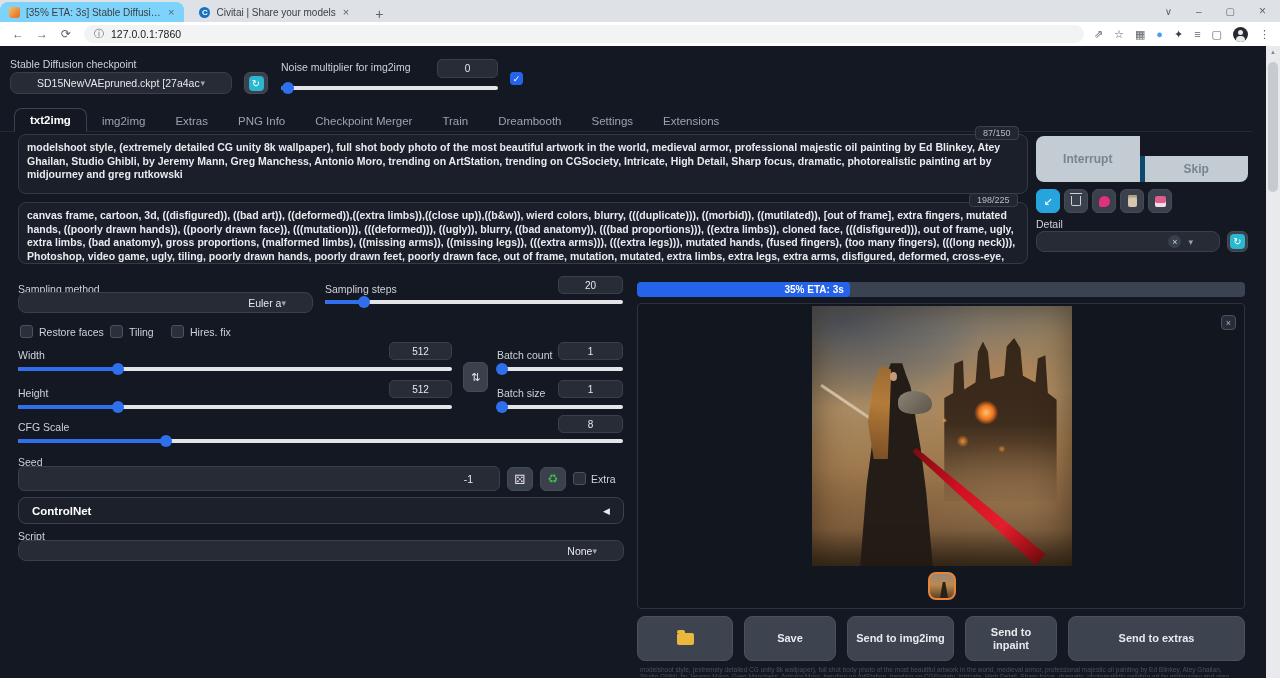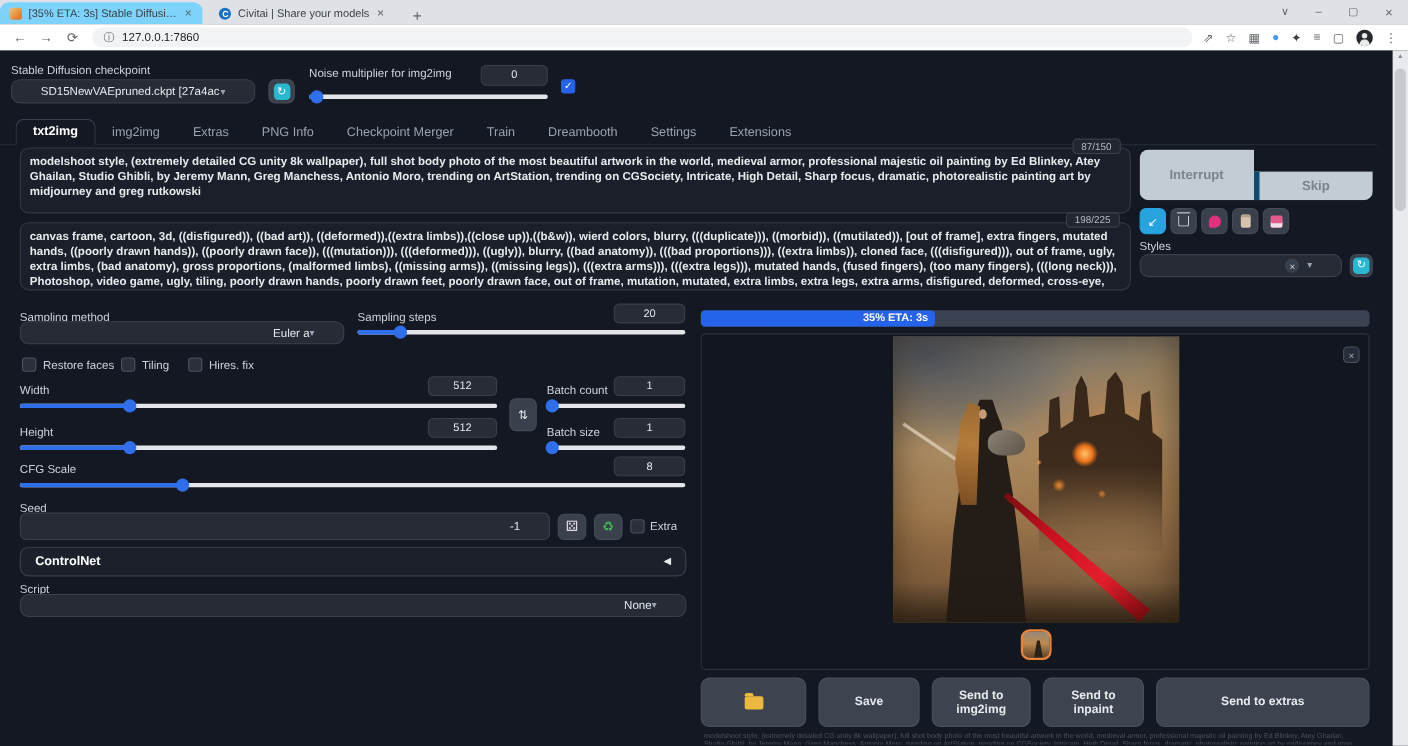--- a/index.html
+++ b/index.html
@@ -240,21 +240,21 @@
   </div>
   <div class="abs sbtn" style="left:1092px; top:143px; width:24px; height:24px;">
     <span class="paint-shape"></span>
   </div>
   <div class="abs sbtn" style="left:1120px; top:143px; width:24px; height:24px;">
     <span class="clip-shape"></span>
   </div>
   <div class="abs sbtn" style="left:1148px; top:143px; width:24px; height:24px;">
     <span class="floppy-shape"></span>
   </div>
-  <div class="abs lab" style="left:1036px; top:172px;">Styles</div>
+  <div class="abs lab" style="left:1036px; top:172px;">Detail</div>
   <div class="abs dd" style="left:1036px; top:185px; width:184px; height:21px;">
     <span></span>
     <span style="display:flex; gap:7px; align-items:center;">
       <span style="color:#cdd2da; background:#39404d; border-radius:50%; width:13px; height:13px; font-size:9px; display:flex; align-items:center; justify-content:center;">×</span>
       <span class="caret">▾</span>
     </span>
   </div>
   <div class="abs sbtn" style="left:1227px; top:185px; width:21px; height:21px;">
     <span class="tealbox">↻</span>
   </div>
@@ -371,21 +371,21 @@
     <div class="thumb">
       <div class="mini"></div>
     </div>
   </div>
 
   <div class="abs" style="left:637px; top:570px; width:608px; height:45px; display:flex; gap:11px;">
     <div class="outbtn" style="width:96px;">
       <span class="folder-shape"></span>
     </div>
     <div class="outbtn" style="width:92px;">Save</div>
-    <div class="outbtn" style="width:90px;">Send to img2img</div>
+    <div class="outbtn" style="width:107px;">Send to img2img</div>
     <div class="outbtn" style="width:92px;">Send to inpaint</div>
     <div class="outbtn" style="flex:1;">Send to extras</div>
   </div>
 
   <div class="abs infotext" style="left:640px; top:620px; width:600px; height:11px;">modelshoot style, (extremely detailed CG unity 8k wallpaper), full shot body photo of the most beautiful artwork in the world, medieval armor, professional majestic oil painting by Ed Blinkey, Atey Ghailan, Studio Ghibli, by Jeremy Mann, Greg Manchess, Antonio Moro, trending on ArtStation, trending on CGSociety, Intricate, High Detail, Sharp focus, dramatic, photorealistic painting art by midjourney and greg rutkowski</div>
 </div>
 
 <div class="scrollbar">
   <div class="up">▲</div>
   <div class="sthumb"></div>

